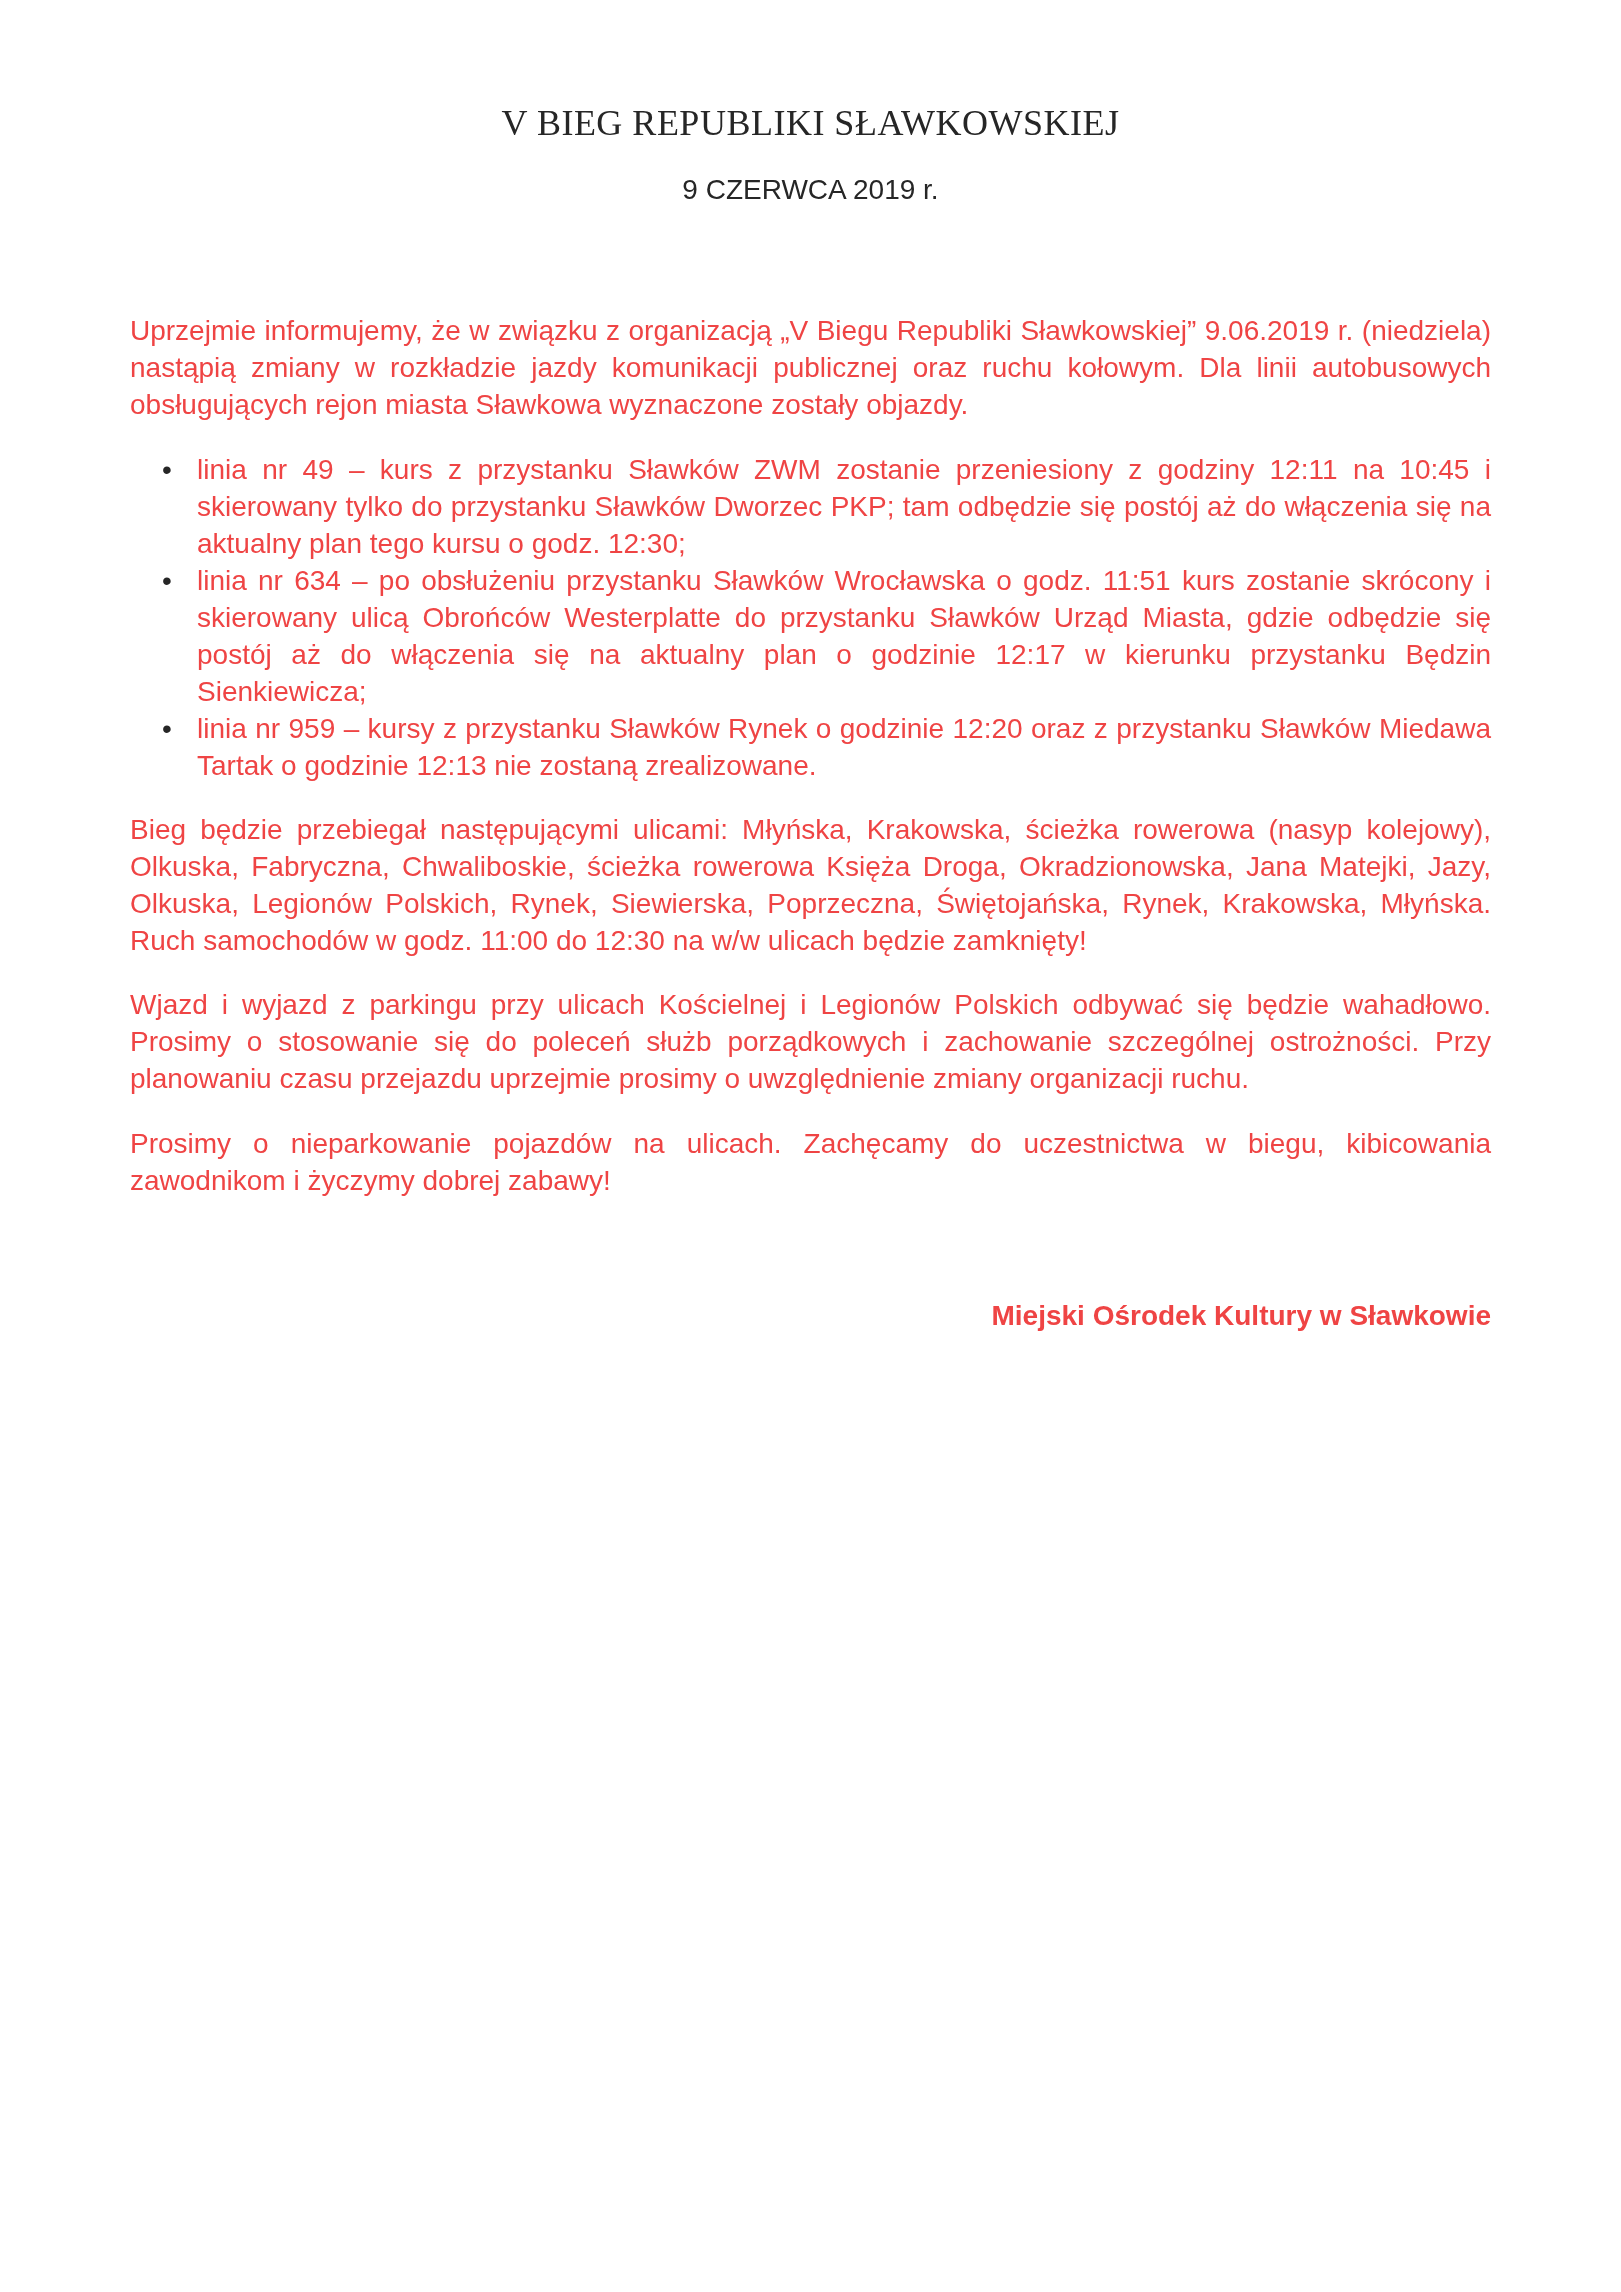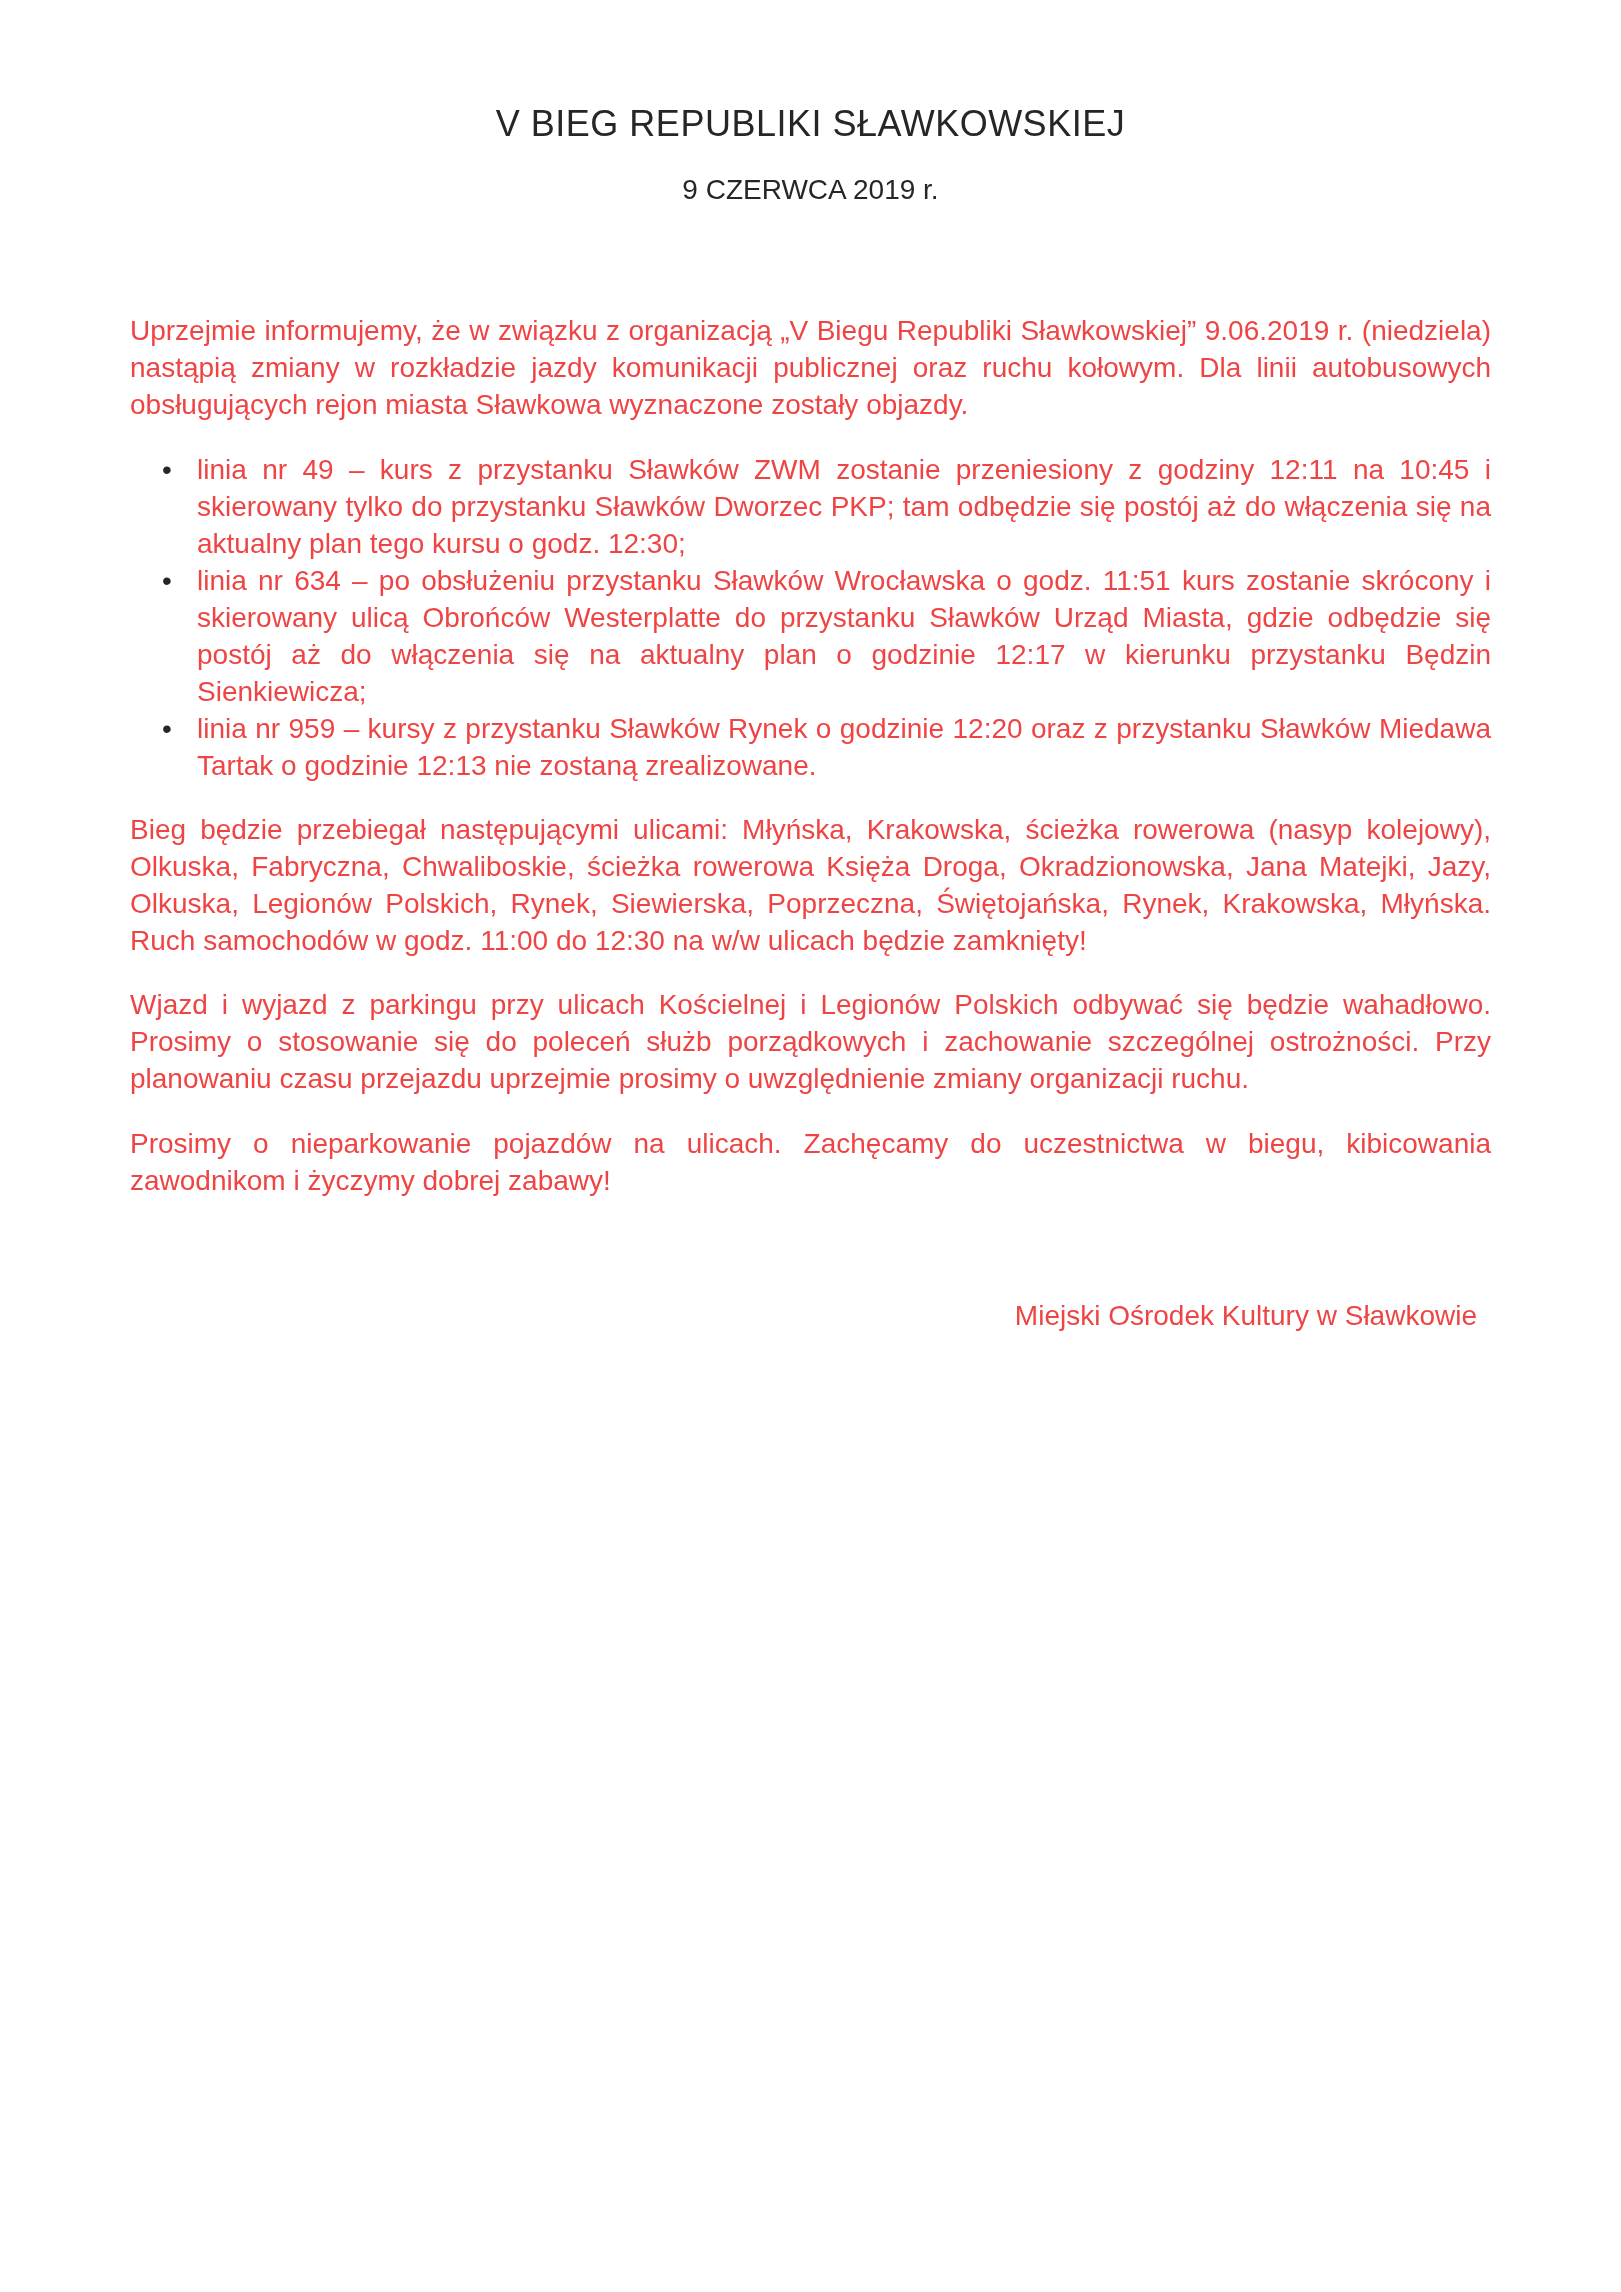--- a/index.html
+++ b/index.html
@@ -22,20 +22,21 @@
     background: #ffffff;
   }
   .doc-title {
     text-align: center;
     font-size: 36px;
     font-weight: 400;
     color: #262626;
     margin: 0 0 27.4px 0;
     line-height: 1.2;
     letter-spacing: 0.5px;
+    font-family: Liberation Serif, serif;
   }
   .doc-date {
     text-align: center;
     font-size: 28px;
     font-weight: 400;
     color: #262626;
     margin: 0 0 106px 0;
     line-height: 1.2;
   }
   .body-text {
@@ -63,21 +64,22 @@
     left: -35px;
     top: 0;
     font-size: 28px;
     color: #262626;
   }
   .signature {
     margin-top: 98px;
     text-align: right;
   }
   .signature p {
-    margin: 14px;
+    margin: 0;
+    font-weight: bold;
   }
 </style>
 </head>
 <body>
 
 <div class="page">
 
   <h1 class="doc-title">V BIEG REPUBLIKI SŁAWKOWSKIEJ</h1>
 
   <h2 class="doc-date">9 CZERWCA 2019 r.</h2>

